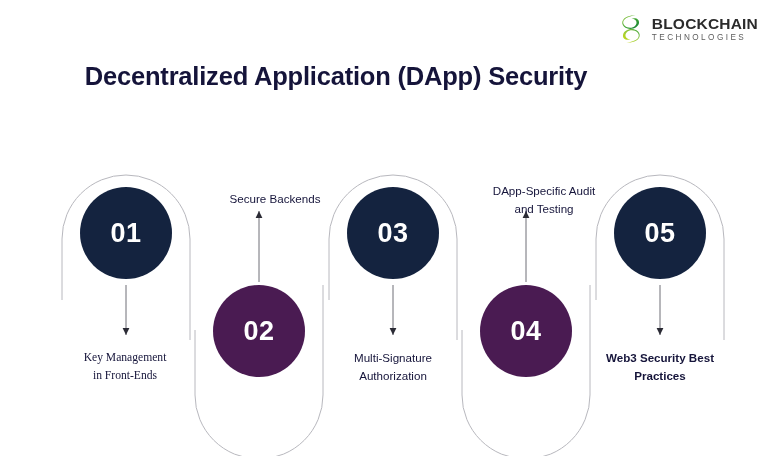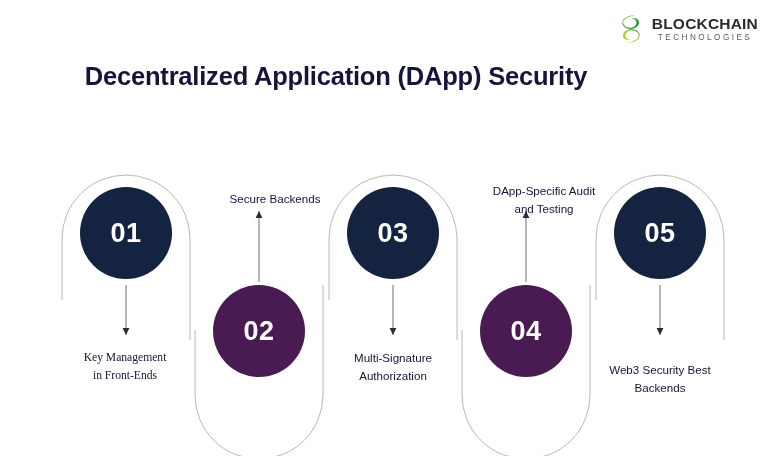--- a/index.html
+++ b/index.html
@@ -41,21 +41,20 @@
     font-weight: 700;
     letter-spacing: 0.2px;
     color: #2b2b2b;
   }
   .brand-sub {
     font-size: 8.2px;
     font-weight: 400;
     letter-spacing: 2.45px;
     color: #5c5c5c;
     margin-top: 3px;
-    margin-left: 6px;
   }
 
   
   .page-title {
     position: absolute;
     top: 62px;
     left: 0;
     width: 672px;
     text-align: center;
     font-size: 25.5px;
@@ -181,17 +180,17 @@
   <div class="step-label" style="left:308px; top:349px;">
     <div>Multi-Signature</div>
     <div>Authorization</div>
   </div>
 
   <div class="step-label" style="left:459px; top:182px;">
     <div>DApp-Specific Audit</div>
     <div>and Testing</div>
   </div>
 
-  <div class="step-label" style="left:575px; top:361px;">
+  <div class="step-label" style="left:575px; top:349px;font-weight:bold;">
     <div>Web3 Security Best</div>
-    <div>Backends</div>
+    <div>Practices</div>
   </div>
 </div>
 
 </body></html>

